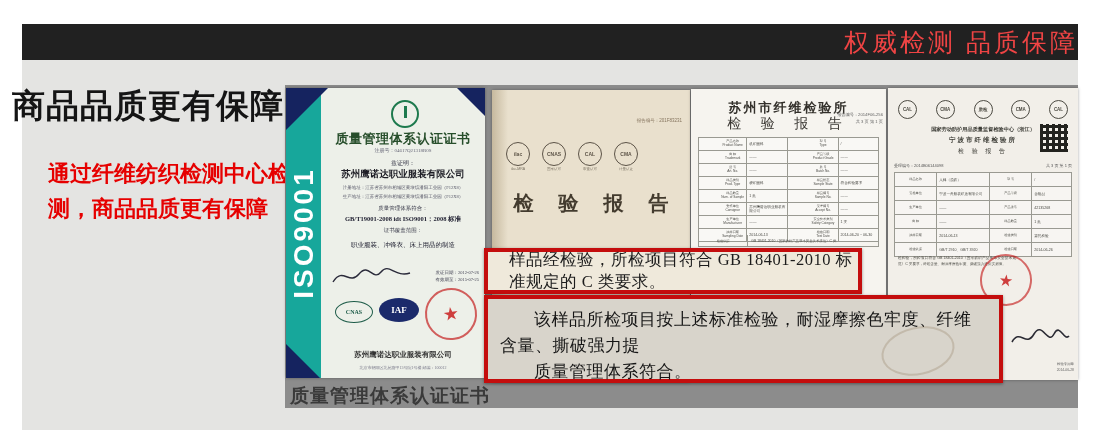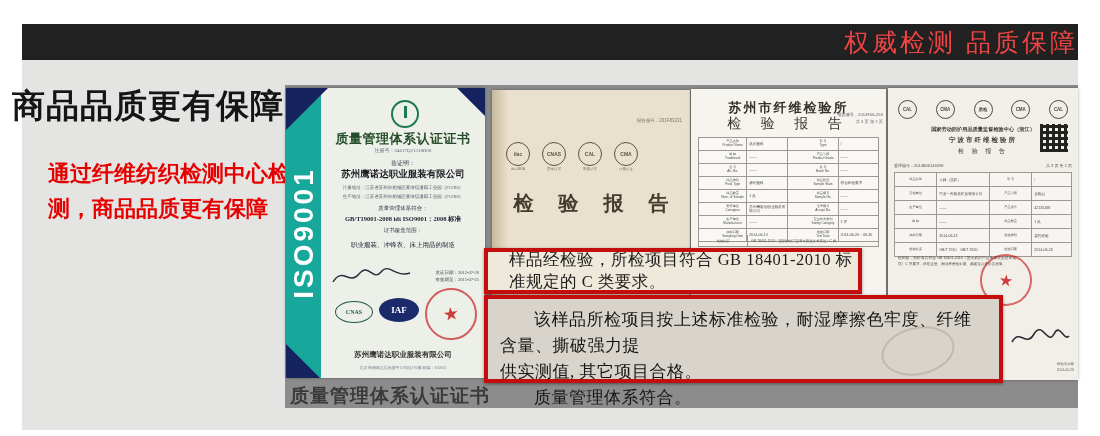--- a/index.html
+++ b/index.html
@@ -330,21 +330,20 @@
       <div id="nb-signlines" class="abs pre fuzz">检验专用章
 2014-06-28</div>
     </div>
 
     <div id="box1" class="abs callout serif">
       <div class="t">样品经检验，所检项目符合 GB 18401-2010 标准规定的 C 类要求。</div>
     </div>
 
     <div id="box2" class="abs callout serif">
       <div class="ln ind">该样品所检项目按上述标准检验，耐湿摩擦色牢度、纤维含量、撕破强力提</div>
-      <div class="ln">供实测值, 其它项目合格。</div>
       <div class="ln ind">质量管理体系符合。</div>
       <div id="box2-ghost" class="abs"></div>
     </div>
 
     <div id="caption-cert" class="abs caption">质量管理体系认证证书</div>
   </div>
 
 </div>
 
 </body></html>

